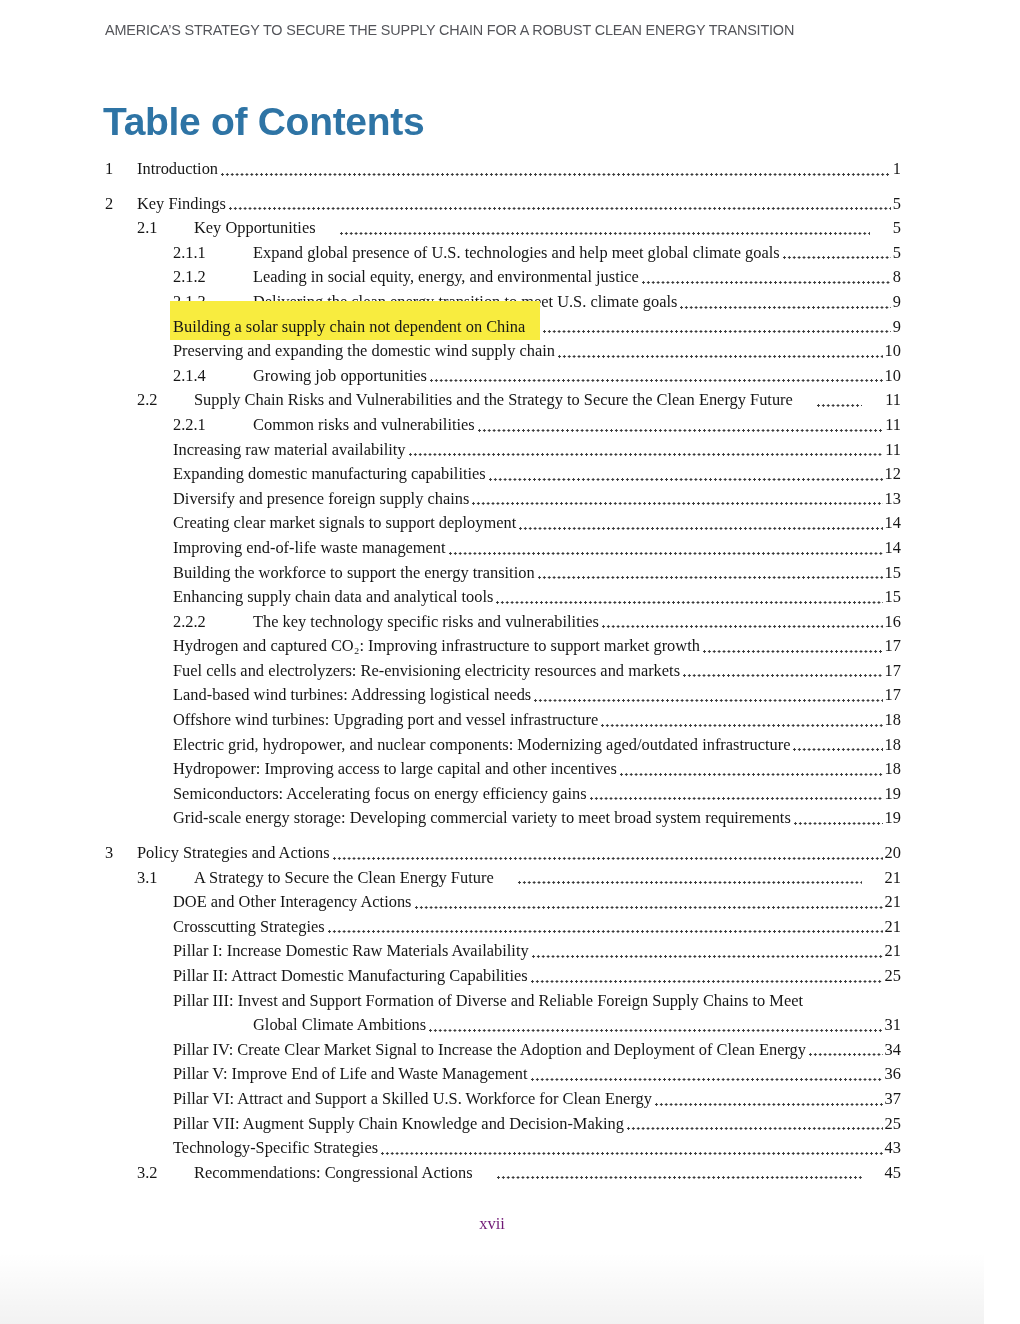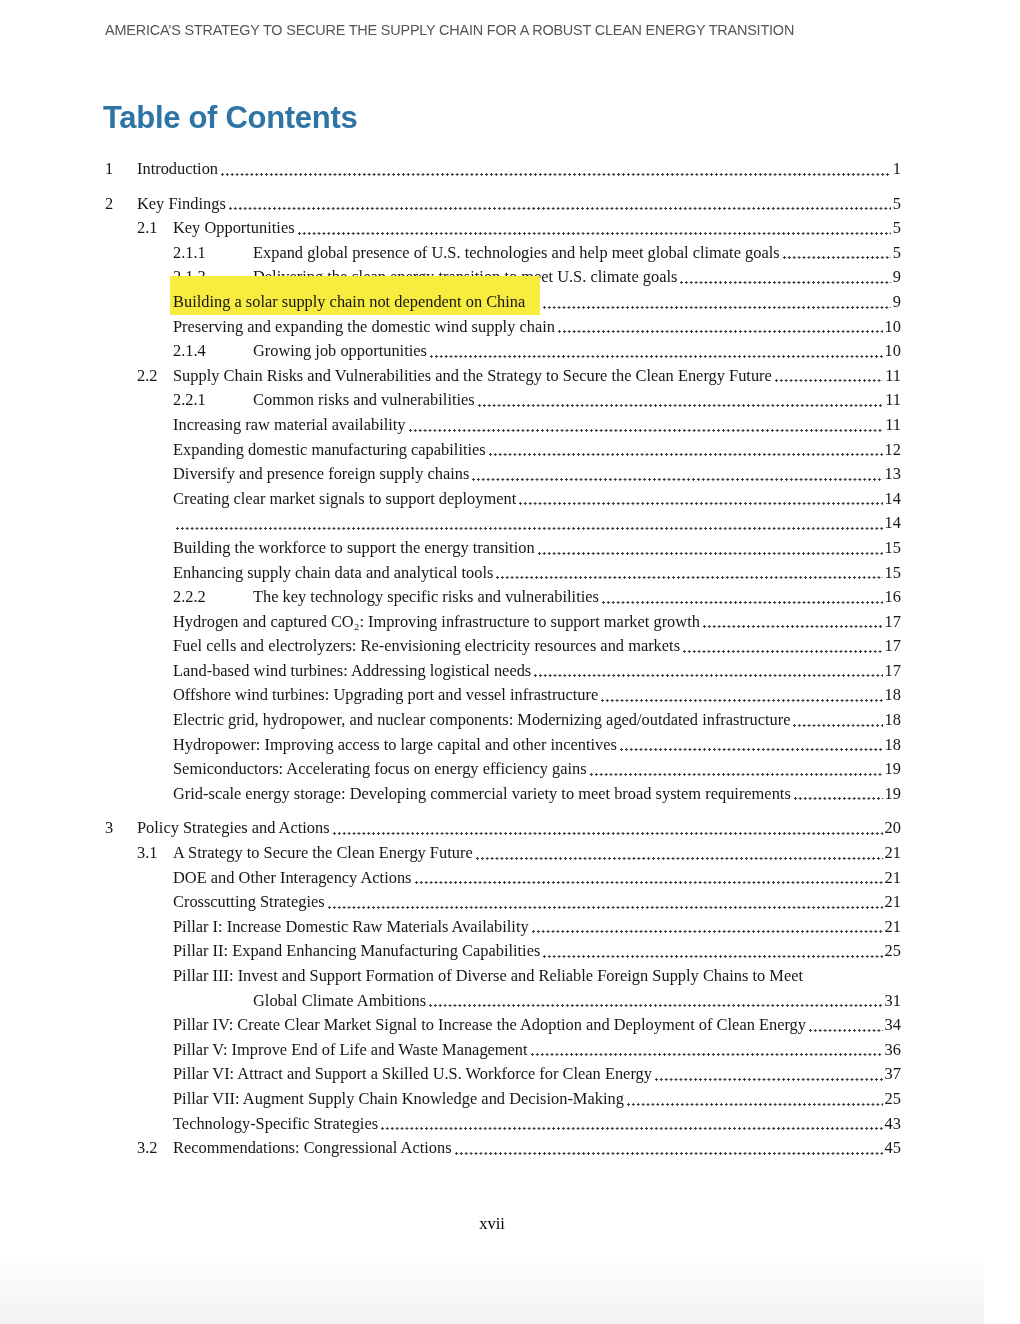--- a/index.html
+++ b/index.html
@@ -14,46 +14,46 @@
   }
   .running-head {
     position:absolute; top:21px; left:105px; width:860px;
     font-family:"Liberation Sans","DejaVu Sans",sans-serif;
     font-size:15.5px; color:#54555A; letter-spacing:-0.2px;
     transform:scaleX(0.93); transform-origin:left center; white-space:nowrap;
   }
   .doc-title {
     position:absolute; top:100px; left:103px;
     font-family:"Liberation Sans","DejaVu Sans",sans-serif;
-    font-size:31px; font-weight:700; color:#2E74A5; letter-spacing:-0.3px;
+    font-size:39px; font-weight:700; color:#2E74A5; letter-spacing:-0.3px;
   }
   .toc {
     position:absolute; left:105px; top:157px; width:796px;
     font-size:16.4px; color:#161616;
   }
   .row { display:flex; align-items:flex-end; line-height:24.6px; white-space:nowrap; }
   .row.l0 { margin-top:10px; }
   .row:first-child { margin-top:0; }
   .num { flex:0 0 auto; }
   .l0 .num { width:32px; }
-  .l1 { padding-left:32px; } .l1 .num { width:36px; }
+  .l1 { padding-left:32px;gap:21px; } .l1 .num { width:36px; }
   .l2 { padding-left:68px; } .l2 .num { width:80px; }
   .plain { padding-left:68px; }
   .wrap2 { padding-left:148px; }
   .txt { flex:0 1 auto; }
   .dots {
     flex:1 1 auto; min-width:8px; height:3px; margin:0 2px 6px 2px;
     background-image:radial-gradient(circle, #3a3a3a 1.05px, rgba(0,0,0,0) 1.4px);
     background-size:4.9px 3px; background-repeat:repeat-x; background-position:left bottom;
   }
   .pg { flex:0 0 auto; text-align:right; }
   .mark { background:#F8EC3F; padding:16px 15px 4px 3px; margin-left:-3px; }
   .folio {
     position:absolute; top:1214px; left:0; width:100%; text-align:center;
-    font-size:16.5px; color:#000000;
+    font-size:16.5px; color:#701a75;
   }
 </style>
 </head>
 <body>
 
 <div class="page">
   <div class="running-head">AMERICA’S STRATEGY TO SECURE THE SUPPLY CHAIN FOR A ROBUST CLEAN ENERGY TRANSITION</div>
   <h1 class="doc-title" style="margin:0;">Table of Contents</h1>
   <div class="toc">
       <div class="row l0">
@@ -74,20 +74,26 @@
         <span class="dots"></span>
         <span class="pg">5</span>
       </div>
       <div class="row l2">
         <span class="num">2.1.1</span>
         <span class="txt">Expand global presence of U.S. technologies and help meet global climate goals</span>
         <span class="dots"></span>
         <span class="pg">5</span>
       </div>
       <div class="row l2">
+        <span class="num">2.1.2</span>
+        <span class="txt">Leading in social equity, energy, and environmental justice</span>
+        <span class="dots"></span>
+        <span class="pg">8</span>
+      </div>
+      <div class="row l2">
         <span class="num">2.1.3</span>
         <span class="txt">Delivering the clean energy transition to meet U.S. climate goals</span>
         <span class="dots"></span>
         <span class="pg">9</span>
       </div>
       <div class="row plain">
         <span class="txt"><span class="mark">Building a solar supply chain not dependent on China</span></span>
         <span class="dots"></span>
         <span class="pg">9</span>
       </div>
@@ -128,20 +134,21 @@
         <span class="txt">Diversify and presence foreign supply chains</span>
         <span class="dots"></span>
         <span class="pg">13</span>
       </div>
       <div class="row plain">
         <span class="txt">Creating clear market signals to support deployment</span>
         <span class="dots"></span>
         <span class="pg">14</span>
       </div>
       <div class="row plain">
+        <span class="txt">Improving end-of-life waste management</span>
         <span class="dots"></span>
         <span class="pg">14</span>
       </div>
       <div class="row plain">
         <span class="txt">Building the workforce to support the energy transition</span>
         <span class="dots"></span>
         <span class="pg">15</span>
       </div>
       <div class="row plain">
         <span class="txt">Enhancing supply chain data and analytical tools</span>
@@ -215,21 +222,21 @@
         <span class="txt">Crosscutting Strategies</span>
         <span class="dots"></span>
         <span class="pg">21</span>
       </div>
       <div class="row plain">
         <span class="txt">Pillar I: Increase Domestic Raw Materials Availability</span>
         <span class="dots"></span>
         <span class="pg">21</span>
       </div>
       <div class="row plain">
-        <span class="txt">Pillar II: Expand Enhancing Manufacturing Capabilities</span>
+        <span class="txt">Pillar II: Attract Domestic Manufacturing Capabilities</span>
         <span class="dots"></span>
         <span class="pg">25</span>
       </div>
       <div class="row plain">
         <span class="txt">Pillar III: Invest and Support Formation of Diverse and Reliable Foreign Supply Chains to Meet</span>
       </div>
       <div class="row wrap2">
         <span class="txt">Global Climate Ambitions</span>
         <span class="dots"></span>
         <span class="pg">31</span>

